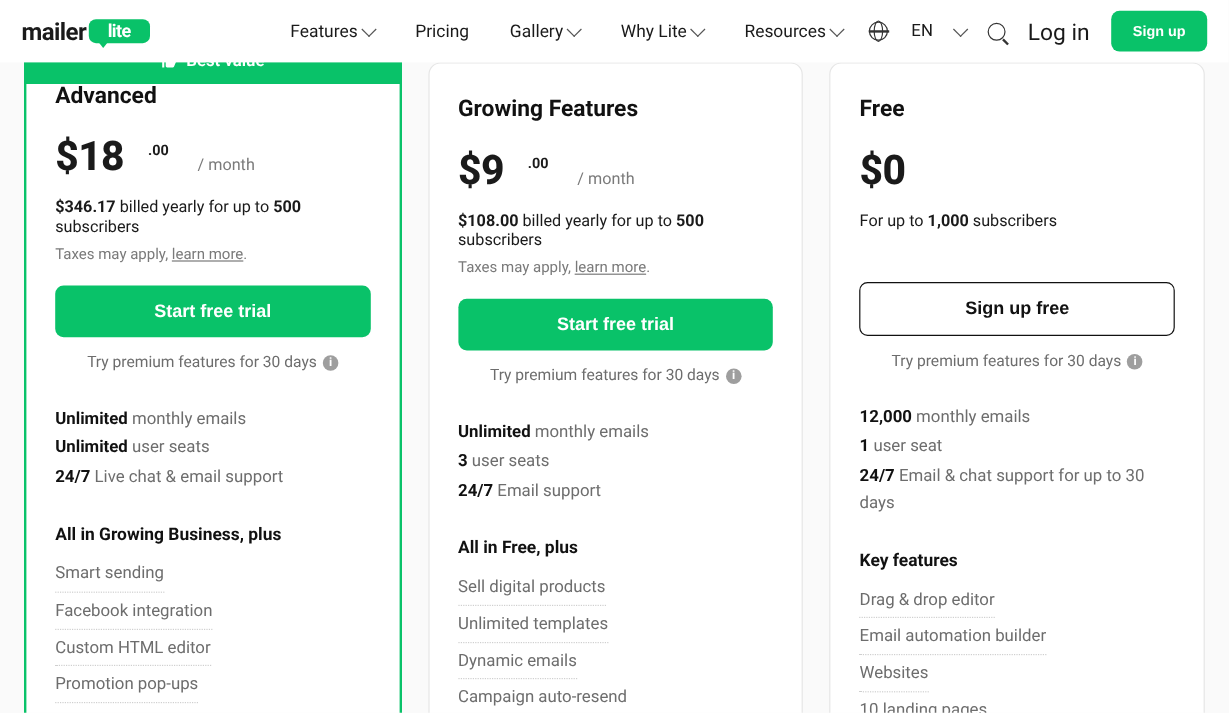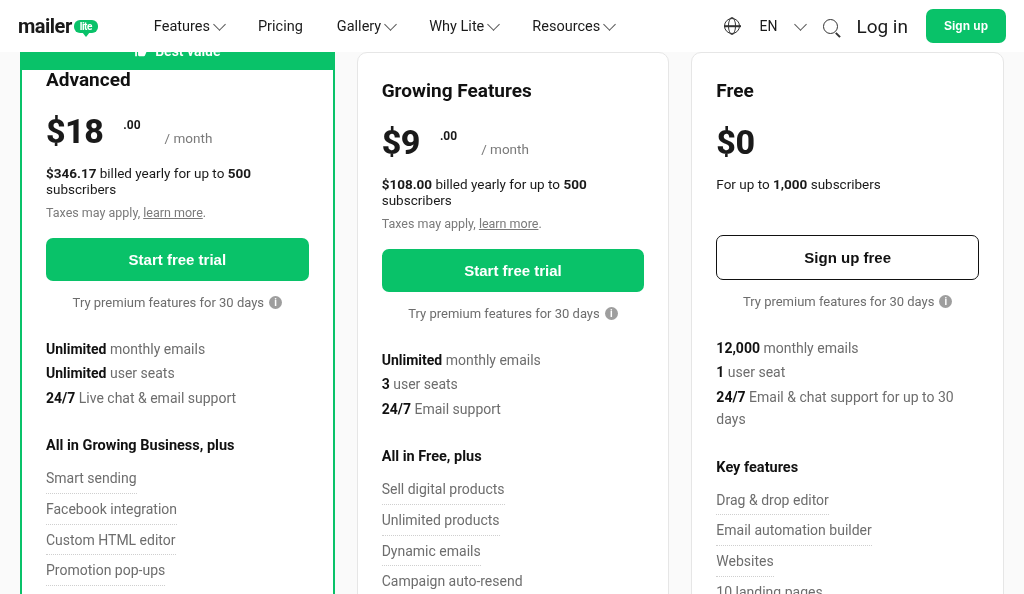--- a/index.html
+++ b/index.html
@@ -1,19 +1,19 @@
 <!DOCTYPE html>
 <html><head>
 <meta charset="utf-8">
 <style>
 *{box-sizing:border-box;margin:0;padding:0}
 body{font-family:-apple-system,BlinkMacSystemFont,"Segoe UI",Roboto,Arial,sans-serif;font-size:14px;color:#1a1a1a;background:#fafafa;width:1024px;height:594px;overflow:hidden}
 .header{height:52px;background:#fff;display:flex;align-items:center;padding:0 18px;position:relative;z-index:10}
-.logo{display:flex;align-items:center;font-weight:700;font-size:20px;letter-spacing:-.5px;margin-right:56px;cursor:pointer}
-.logo-lite{background:#09c269;color:#fff;border-radius:6px;padding:1px 6px;margin-left:2px;font-size:10px;position:relative}
+.logo{display:flex;align-items:center;font-weight:700;font-size:20px;letter-spacing:-.5px;margin-right:117px;cursor:pointer}
+.logo-lite{background:#09c269;color:#fff;border-radius:6px;padding:1px 16px;margin-left:2px;font-size:15px;position:relative}
 .logo-lite::after{content:"";position:absolute;bottom:-4px;left:8px;width:0;height:0;border-left:4px solid transparent;border-right:4px solid transparent;border-top:5px solid #09c269}
 nav{display:flex;gap:34px}
 .nav-item{display:flex;align-items:center;gap:5px;font-size:14.5px;color:#1a1a1a;cursor:pointer}
 .chev{width:9px;height:9px;border-right:1.5px solid #555;border-bottom:1.5px solid #555;transform:rotate(45deg);margin-top:-4px}
 .header-right{margin-left:auto;display:flex;align-items:center;gap:18px}
 .globe{width:16px;height:16px;border:1.6px solid #333;border-radius:50%;position:relative}
 .globe::before{content:"";position:absolute;top:-1.6px;left:50%;width:6px;height:16px;border:1.6px solid #333;border-radius:50%;transform:translateX(-50%)}
 .globe::after{content:"";position:absolute;top:50%;left:-1.6px;right:-1.6px;height:1.6px;background:#333;transform:translateY(-50%)}
 .lang{display:flex;align-items:center;gap:19px;cursor:pointer;font-size:14px}
 .search-ic{width:15px;height:15px;border:1.8px solid #333;border-radius:50%;position:relative;cursor:pointer}
@@ -119,21 +119,21 @@
         <span class="per">/ month</span>
       </div>
       <div class="bill"><b>$108.00</b> billed yearly for up to <b>500</b> subscribers</div>
       <div class="tax">Taxes may apply, <a>learn more</a>.</div>
       <button class="cta g">Start free trial</button>
       <div class="try">Try premium features for 30 days <span class="info">i</span></div>
       <div class="feat"><b>Unlimited</b> monthly emails</div>
       <div class="feat"><b>3</b> user seats</div>
       <div class="feat"><b>24/7</b> Email support</div>
       <div class="sect">All in Free, plus</div>
-      <div class="fl"><p></p><div>Sell digital products</div><p></p><p></p><div>Unlimited products</div><p></p><p></p><div>Dynamic emails</div><p></p><p></p><div>Campaign auto-resend</div><p></p><p></p><p></p><p></p><p></p><p></p><p></p><p></p><p></p></div>
+      <div class="fl"><p></p><div>Sell digital products</div><p></p><p></p><div>Unlimited templates</div><p></p><p></p><div>Dynamic emails</div><p></p><p></p><div>Campaign auto-resend</div><p></p><p></p><p></p><p></p><p></p><p></p><p></p><p></p><p></p></div>
     </div>
     <div class="card">
       <div class="plan">Free</div>
       <div class="price">
         <span class="big">$0</span>
       </div>
       <div class="bill">For up to <b>1,000</b> subscribers</div>
       <div class="free-gap"></div>
       <button class="cta o">Sign up free</button>
       <div class="try">Try premium features for 30 days <span class="info">i</span></div>

